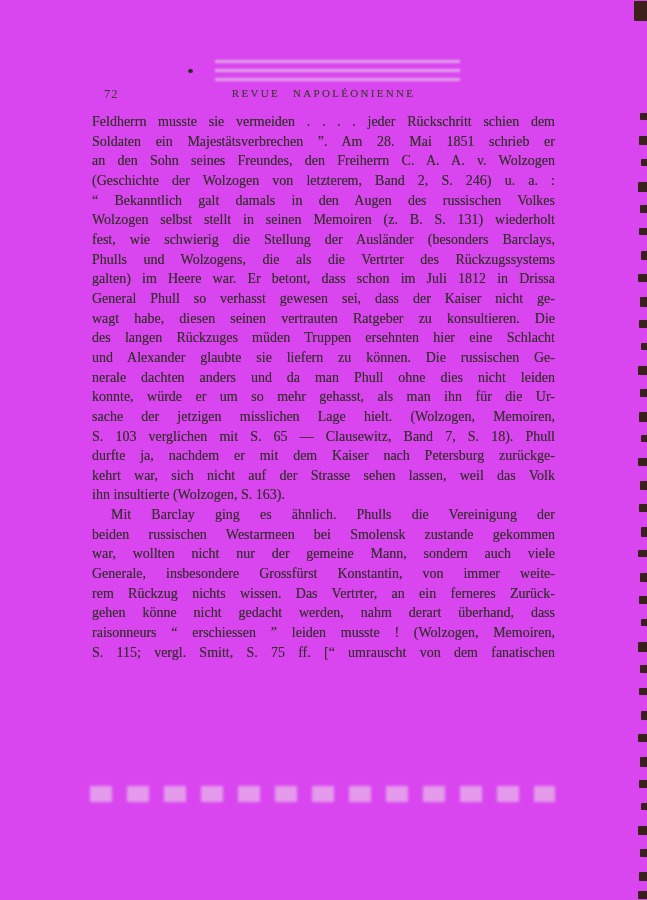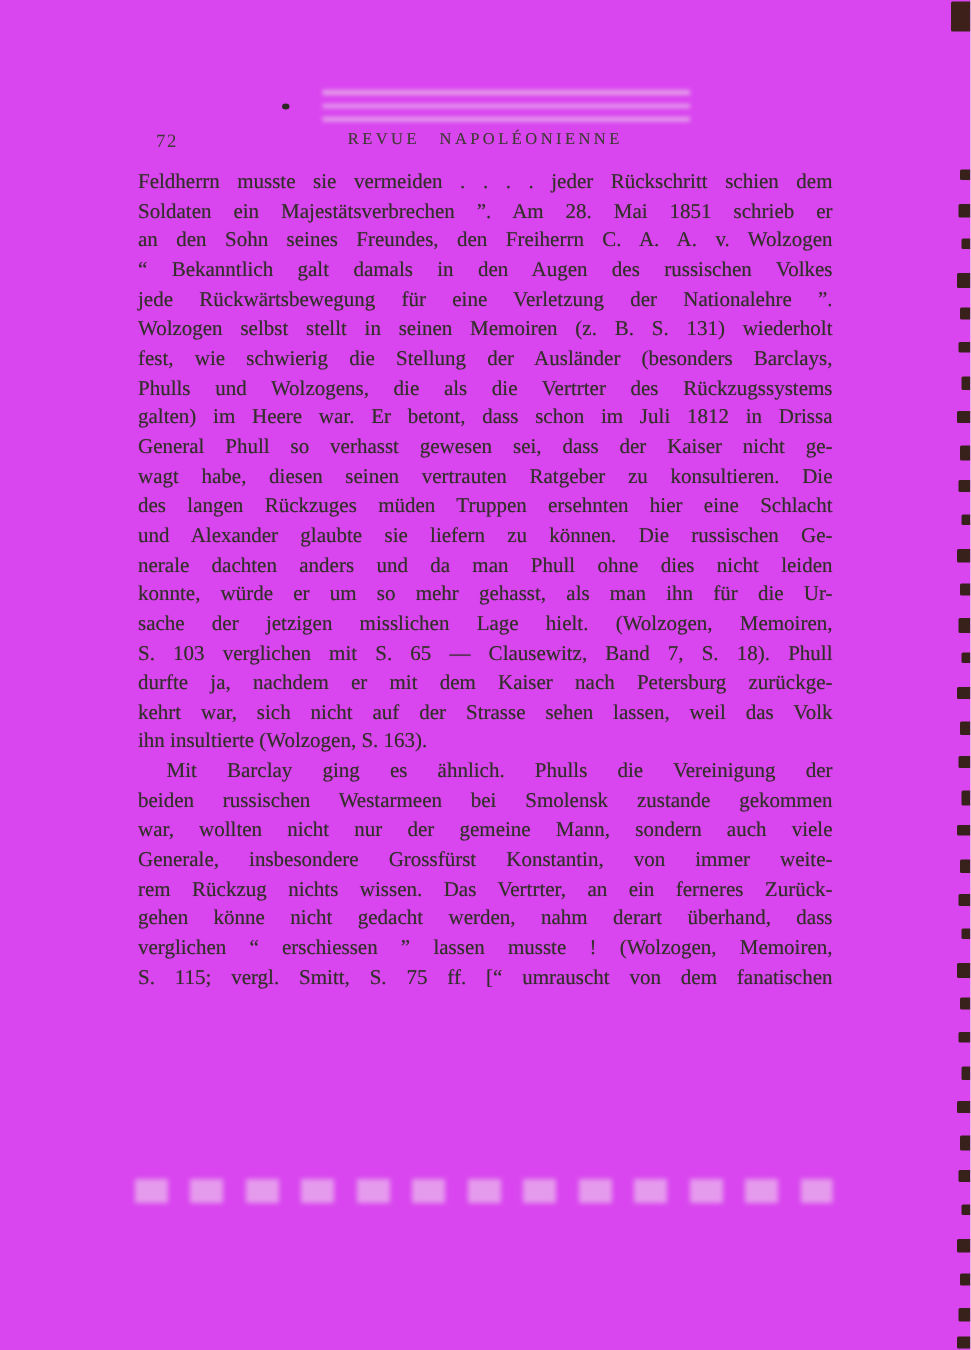--- a/index.html
+++ b/index.html
@@ -60,22 +60,22 @@
   <div class="ink-dot"></div>
 
   <div class="folio">72</div>
   <div class="journal-header">REVUE NAPOLÉONIENNE</div>
 
   <div class="textblock">
 
     <div class="line">Feldherrn musste sie vermeiden . . . . jeder Rückschritt schien dem</div>
     <div class="line">Soldaten ein Majestätsverbrechen ”. Am 28. Mai 1851 schrieb er</div>
     <div class="line">an den Sohn seines Freundes, den Freiherrn C. A. A. v. Wolzogen</div>
+    <div class="line">(Geschichte der Wolzogen von letzterem, Band 2, S. 246) u. a. :</div>
     <div class="line">“ Bekanntlich galt damals in den Augen des russischen Volkes</div>
-    <div class="line">jede Rückwärtsbewegung für eine Verletzung der Nationalehre ”.</div>
     <div class="line">Wolzogen selbst stellt in seinen Memoiren (z. B. S. 131) wiederholt</div>
     <div class="line">fest, wie schwierig die Stellung der Ausländer (besonders Barclays,</div>
     <div class="line">Phulls und Wolzogens, die als die Vertrter des Rückzugssystems</div>
     <div class="line">galten) im Heere war. Er betont, dass schon im Juli 1812 in Drissa</div>
     <div class="line">General Phull so verhasst gewesen sei, dass der Kaiser nicht ge-</div>
     <div class="line">wagt habe, diesen seinen vertrauten Ratgeber zu konsultieren. Die</div>
     <div class="line">des langen Rückzuges müden Truppen ersehnten hier eine Schlacht</div>
     <div class="line">und Alexander glaubte sie liefern zu können. Die russischen Ge-</div>
     <div class="line">nerale dachten anders und da man Phull ohne dies nicht leiden</div>
     <div class="line">konnte, würde er um so mehr gehasst, als man ihn für die Ur-</div>
@@ -84,21 +84,21 @@
     <div class="line">durfte ja, nachdem er mit dem Kaiser nach Petersburg zurückge-</div>
     <div class="line">kehrt war, sich nicht auf der Strasse sehen lassen, weil das Volk</div>
     <div class="line end">ihn insultierte (Wolzogen, S. 163).</div>
 
     <div class="line indent">Mit Barclay ging es ähnlich. Phulls die Vereinigung der</div>
     <div class="line">beiden russischen Westarmeen bei Smolensk zustande gekommen</div>
     <div class="line">war, wollten nicht nur der gemeine Mann, sondern auch viele</div>
     <div class="line">Generale, insbesondere Grossfürst Konstantin, von immer weite-</div>
     <div class="line">rem Rückzug nichts wissen. Das Vertrter, an ein ferneres Zurück-</div>
     <div class="line">gehen könne nicht gedacht werden, nahm derart überhand, dass</div>
-    <div class="line">verglichen “ erschiessen ” lassen musste ! (Wolzogen, Memoiren,</div>
+    <div class="line">raisonneurs “ erschiessen ” leiden musste ! (Wolzogen, Memoiren,</div>
     <div class="line">S. 115; vergl. Smitt, S. 75 ff. [“ umrauscht von dem fanatischen</div>
 
   </div>
 
   <div>
       <div class="mark big" style="top: 1px; width: 13px; height: 20px;"></div>
       <div class="mark" style="top: 113px; width: 7px; height: 7px;"></div>
       <div class="mark" style="top: 136px; width: 8px; height: 9px;"></div>
       <div class="mark" style="top: 159px; width: 6px; height: 7px;"></div>
       <div class="mark" style="top: 182px; width: 9px; height: 10px;"></div>

